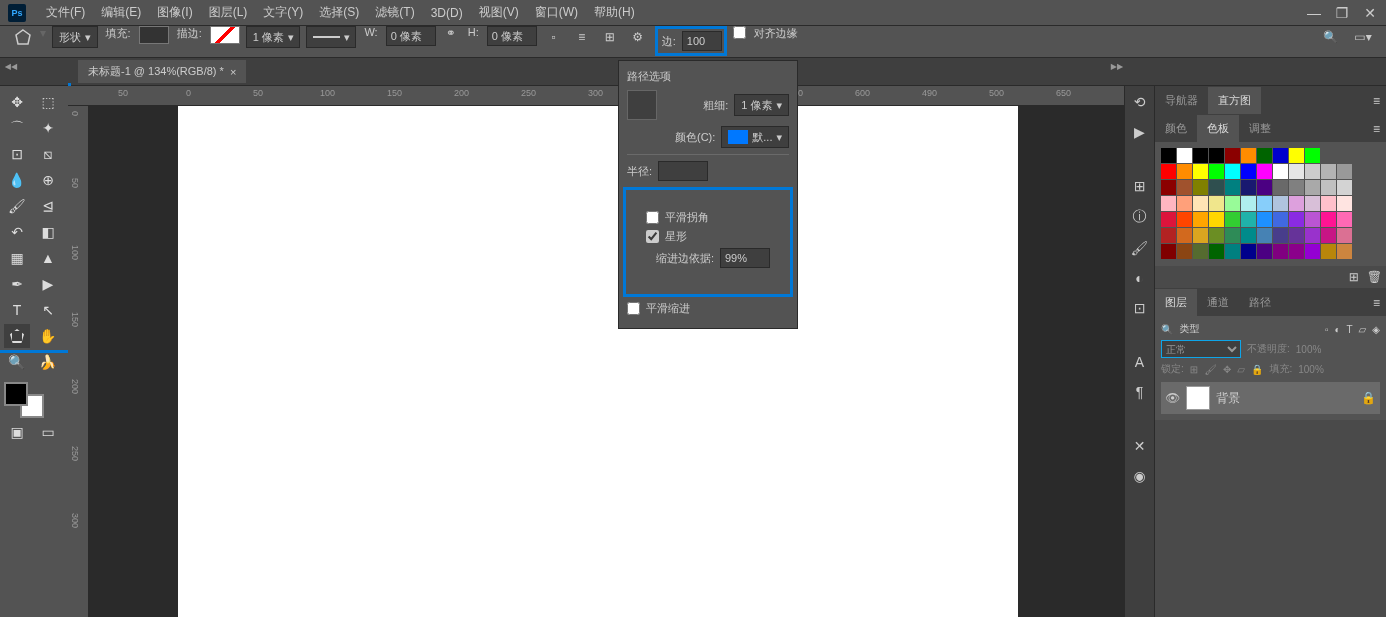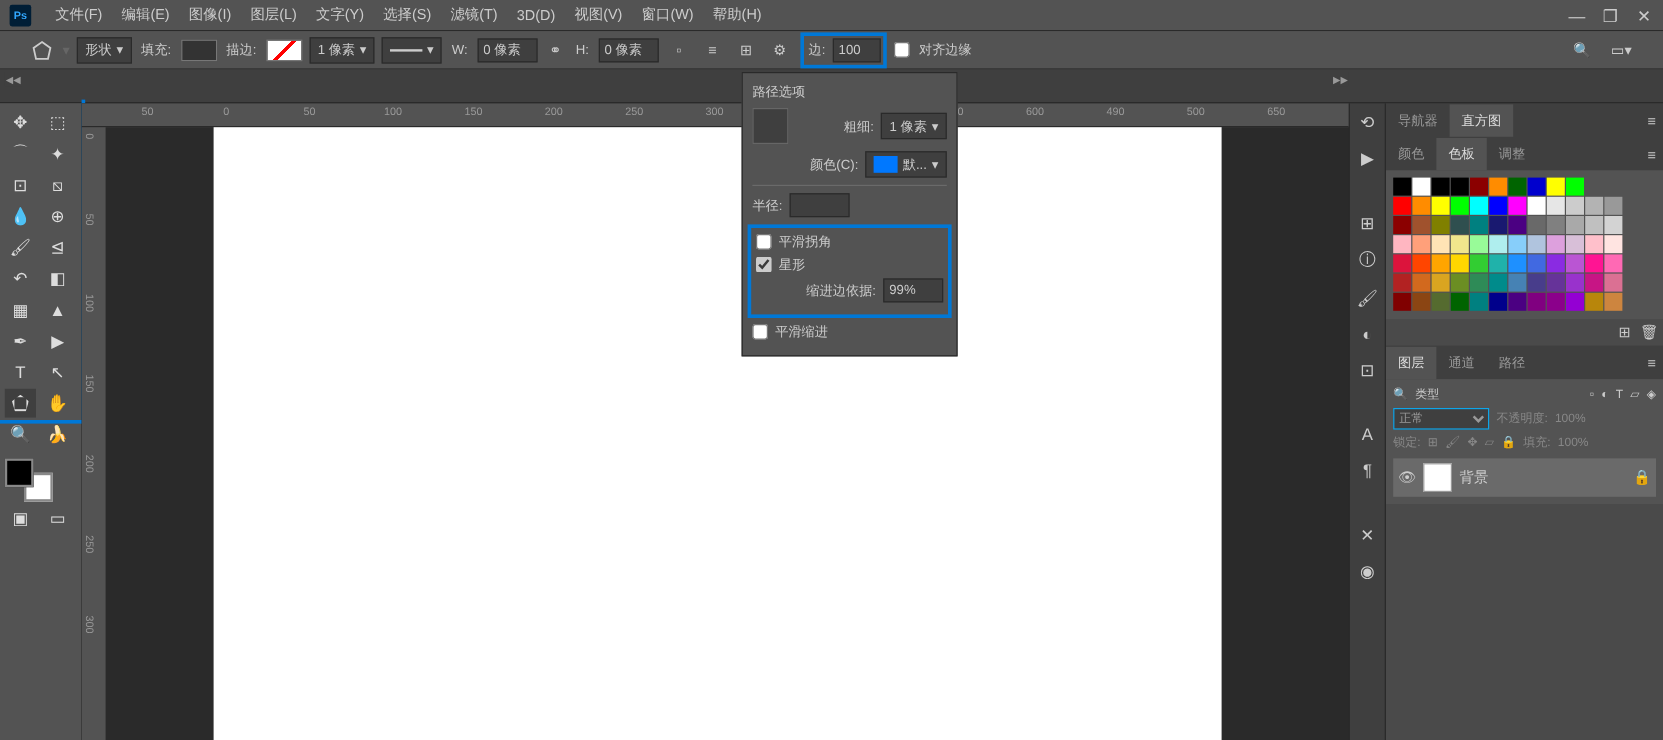--- a/index.html
+++ b/index.html
@@ -4,21 +4,21 @@
 <style>
 * { box-sizing: border-box; margin: 0; padding: 0; font-family: "Microsoft YaHei", sans-serif; }
 body { background: #535353; color: #ccc; font-size: 12px; width: 1386px; height: 617px; overflow: hidden; position: relative; }
 
 .menubar { background: #535353; height: 26px; display: flex; align-items: center; padding: 0 8px; border-bottom: 1px solid #2a2a2a; }
 .ps-logo { width: 18px; height: 18px; background: #001e36; color: #31a8ff; font-weight: bold; font-size: 9px; display: flex; align-items: center; justify-content: center; border-radius: 2px; margin-right: 12px; }
 .menu-item { padding: 0 8px; cursor: pointer; font-size: 12px; }
 .window-controls { margin-left: auto; display: flex; gap: 12px; }
 .win-btn { width: 16px; height: 16px; cursor: pointer; color: #ccc; font-size: 14px; display: flex; align-items: center; justify-content: center; }
 
-.optionsbar { background: #535353; height: 32px; display: flex; align-items: center; padding: 0 24px; border-bottom: 1px solid #2a2a2a; gap: 6px; position: relative; }
+.optionsbar { background: #535353; height: 32px; display: flex; align-items: flex-start; padding: 0 12px; border-bottom: 1px solid #2a2a2a; gap: 6px; position: relative; }
 .opt-icon { width: 22px; height: 22px; display: flex; align-items: center; justify-content: center; }
 .opt-dropdown { background: #3f3f3f; border: 1px solid #2a2a2a; padding: 2px 6px; height: 22px; display: flex; align-items: center; gap: 4px; font-size: 11px; }
 .opt-label { font-size: 11px; padding: 0 2px; }
 .opt-input { background: #3f3f3f; border: 1px solid #2a2a2a; color: #ccc; width: 50px; height: 20px; font-size: 11px; padding: 0 4px; }
 .swatch { width: 30px; height: 18px; background: #333; border: 1px solid #777; }
 .swatch-stroke { width: 30px; height: 18px; background: linear-gradient(135deg, #fff 0%, #fff 45%, #f00 45%, #f00 55%, #fff 55%); border: 1px solid #777; }
 .chain-icon { font-size: 12px; padding: 0 4px; }
 .highlight-box { border: 3px solid #0078d7; padding: 2px; display: flex; align-items: center; gap: 4px; }
 
 .tabbar { background: #3f3f3f; height: 28px; display: flex; align-items: center; padding-left: 78px; border-bottom: 1px solid #2a2a2a; position: relative; }
@@ -41,21 +41,21 @@
 .ruler-h { height: 20px; background: #535353; border-bottom: 1px solid #2a2a2a; position: relative; font-size: 9px; color: #999; }
 .ruler-h span { position: absolute; top: 2px; }
 .ruler-v { width: 20px; background: #535353; position: absolute; top: 20px; bottom: 0; left: 0; font-size: 9px; color: #999; }
 .ruler-v span { writing-mode: vertical-rl; position: absolute; left: 2px; }
 .canvas { position: absolute; top: 20px; left: 110px; width: 840px; height: 515px; background: #fff; }
 
 .popup { position: absolute; top: 60px; left: 618px; width: 180px; background: #535353; border: 1px solid #2a2a2a; padding: 8px; z-index: 100; font-size: 11px; }
 .popup-title { margin-bottom: 6px; }
 .popup-row { display: flex; align-items: center; gap: 6px; margin-bottom: 6px; justify-content: flex-end; }
 .popup-sep { border-top: 1px solid #6a6a6a; margin: 6px 0; }
-.popup-highlight { border: 3px solid #0078d7; padding: 4px; margin: 4px -4px; }
+.popup-highlight { border: 3px solid #0078d7; padding: 20px; margin: 4px -4px; }
 .popup-check { display: flex; align-items: center; gap: 6px; margin-bottom: 4px; }
 .popup-check input { accent-color: #ccc; }
 .color-mini { width: 20px; height: 14px; background: #0078ff; display: inline-block; }
 
 .right-rail { width: 30px; background: #3f3f3f; display: flex; flex-direction: column; align-items: center; gap: 14px; padding-top: 8px; border-left: 1px solid #2a2a2a; }
 .rail-icon { font-size: 14px; color: #ccc; cursor: pointer; }
 
 .panels { width: 232px; background: #4a4a4a; border-left: 1px solid #2a2a2a; }
 .panel-tabs { display: flex; background: #3f3f3f; height: 28px; align-items: flex-end; }
 .panel-tab { padding: 6px 10px; font-size: 11px; cursor: pointer; color: #999; }
@@ -137,20 +137,24 @@
   <input type="checkbox" style="">
   <span class="opt-label">对齐边缘</span>
   <div style="margin-left:auto;display:flex;gap:10px">
     <div class="opt-icon">🔍</div>
     <div class="opt-icon">▭▾</div>
   </div>
 </div>
 
 <div class="tabbar">
   <div class="collapse-handle" style="left:4px;top:2px">◀◀</div>
+  <div class="doc-tab">
+    <span>未标题-1 @ 134%(RGB/8) *</span>
+    <span class="tab-close">×</span>
+  </div>
   <div class="collapse-handle" style="right:262px;top:2px">▶▶</div>
 </div>
 
 <div class="main">
 
   <div class="toolbox" style="position:relative">
     <div style="position:absolute;inset:-3px;border:3px solid #0078d7;border-top:none;pointer-events:none;height:270px"></div>
     <div class="tool">✥</div>
     <div class="tool">⬚</div>
     <div class="tool">⌒</div>

